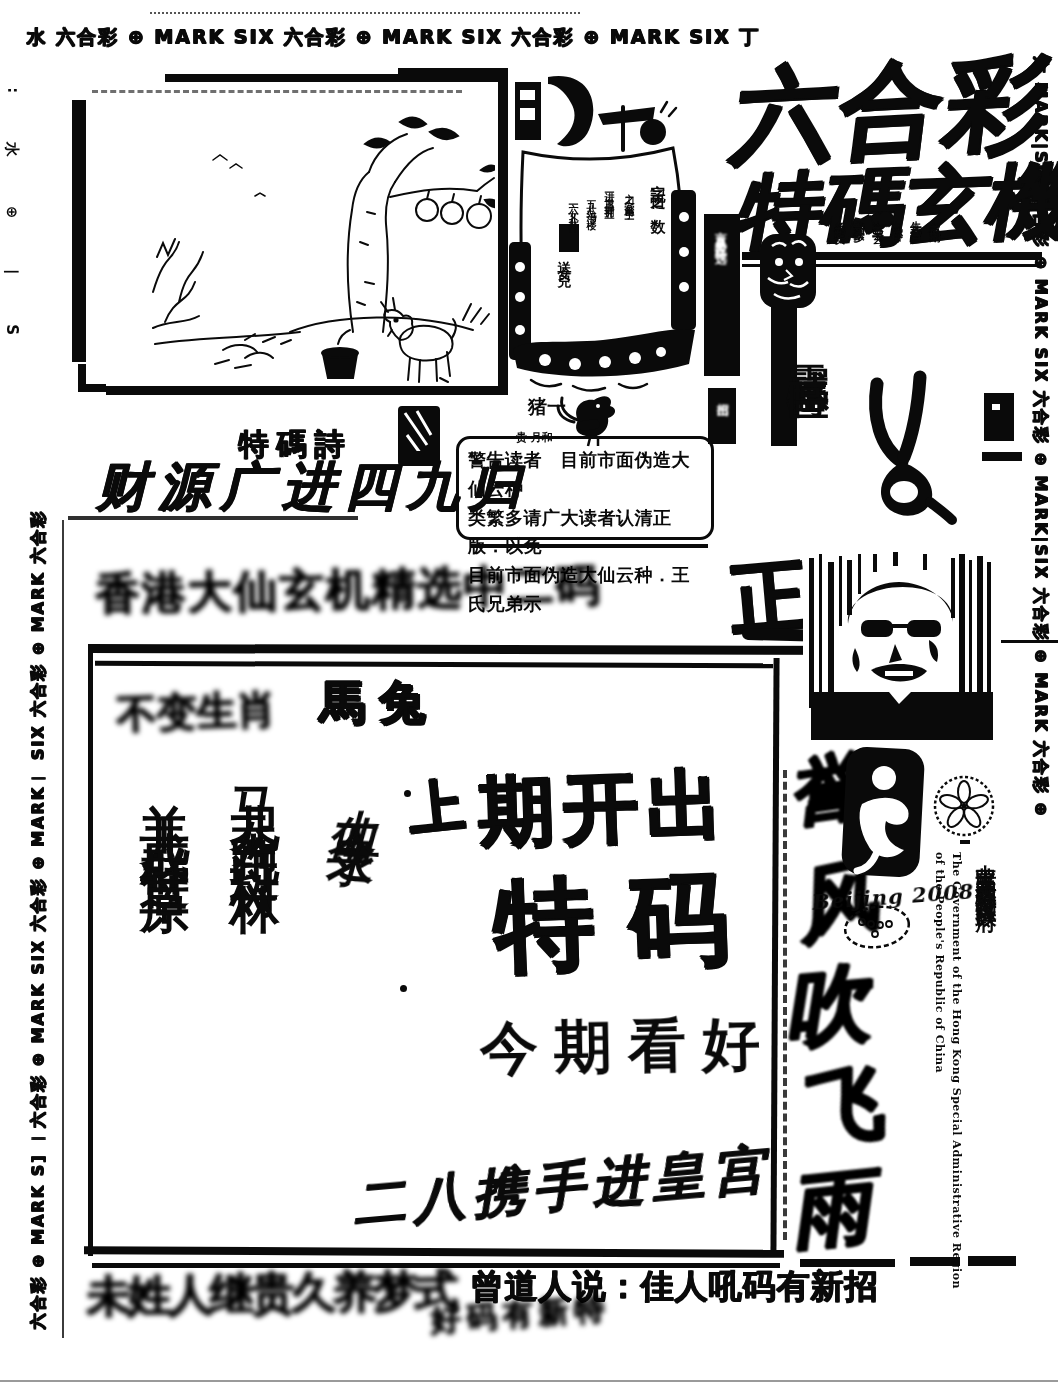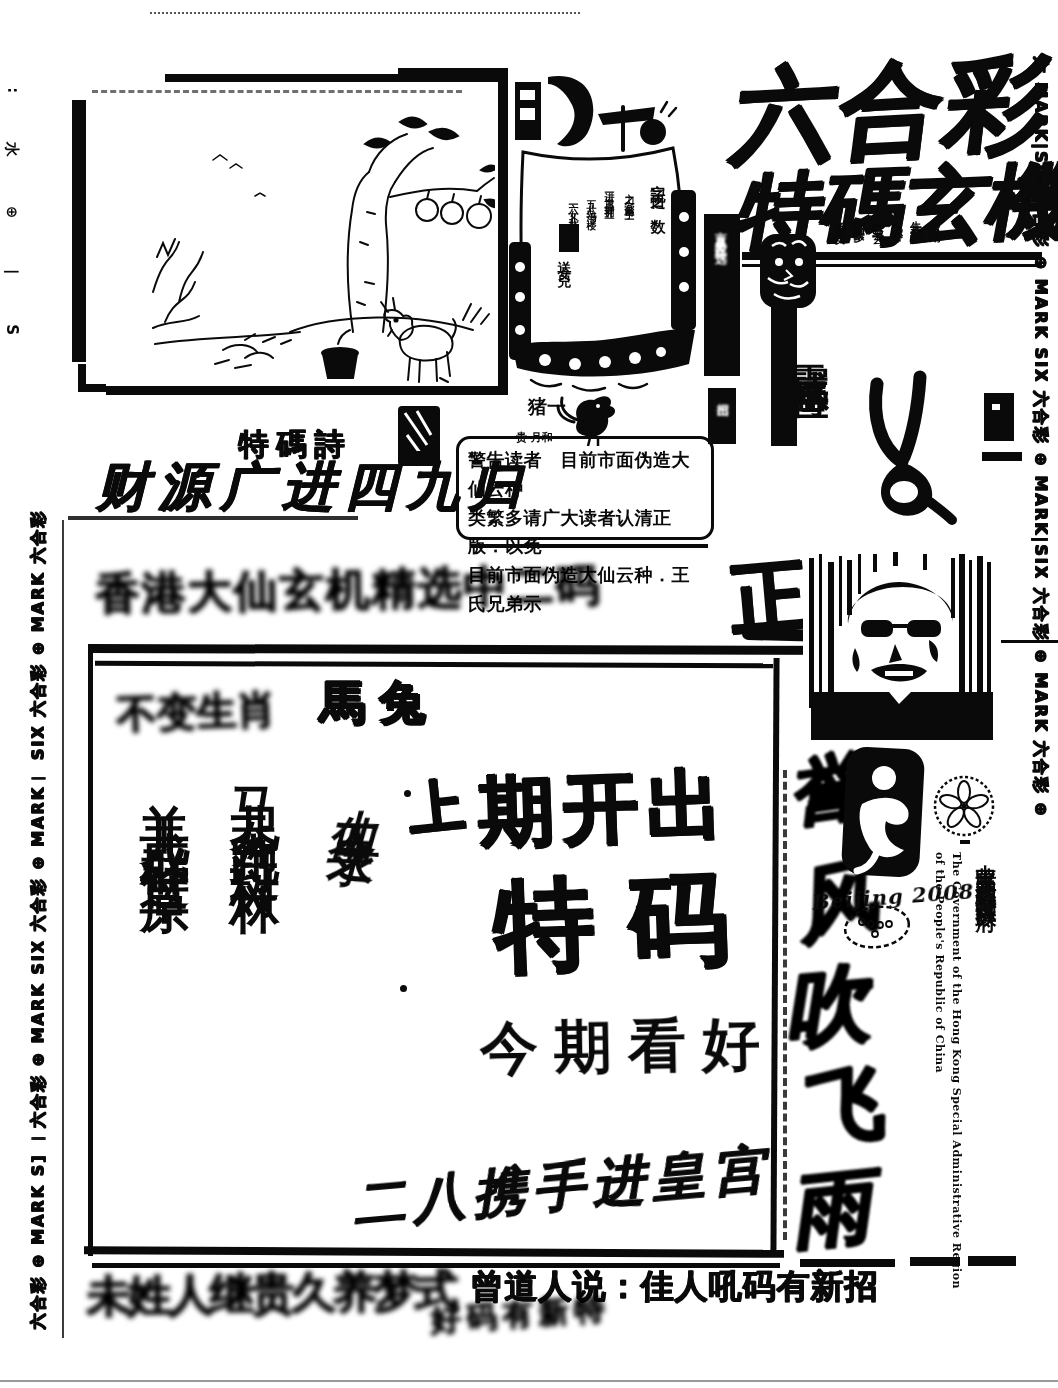--- a/index.html
+++ b/index.html
@@ -17,20 +17,21 @@
   .sm3{filter:blur(2.5px) contrast(1.5);}
   .nowrap{white-space:nowrap;}
   .line{background:#0a0a0a;}
   svg{display:block;}
 </style>
 </head>
 <body>
 
 <div class="page">
 
+  <div class="abs b ink nowrap" style="left:26px;top:24px;width:1030px;font-size:19px;letter-spacing:2px;overflow:hidden;filter:blur(0.4px);">水 六合彩 ⊕ MARK SIX 六合彩 ⊕ MARK SIX 六合彩 ⊕ MARK SIX 丁</div>
 
   <div class="abs" style="left:150px;top:12px;width:430px;border-top:2px dotted #555;"></div>
 
   <div class="abs b vts ink nowrap" style="left:28px;top:62px;height:1268px;font-size:16px;letter-spacing:2px;overflow:hidden;transform:rotate(180deg);filter:blur(0.4px);">六合彩 ⊕ MARK S] ︱六合彩 ⊕ MARK SIX 六合彩 ⊕ MARK︱ SIX 六合彩 ⊕ MARK 六合彩</div>
 
   <div class="abs b vts nowrap" style="left:2px;top:88px;height:520px;font-size:15px;letter-spacing:22px;overflow:hidden;filter:blur(0.5px);">∶ 水 ⊕ ∣ S</div>
 
   <div class="abs b vts ink nowrap" style="left:1030px;top:56px;height:1284px;font-size:16px;letter-spacing:2px;overflow:hidden;filter:blur(0.4px);">六 MARK|SIX 六合彩 ⊕ MARK SIX 六合彩 ⊕ MARK|SIX 六合彩 ⊕ MARK 六合彩 ⊕</div>
 
 

